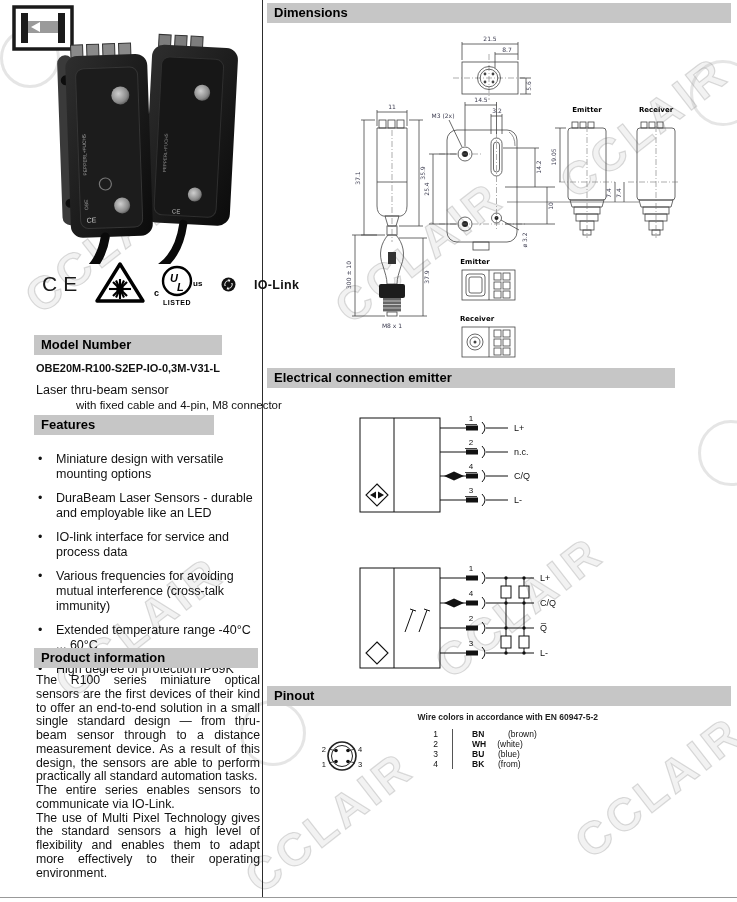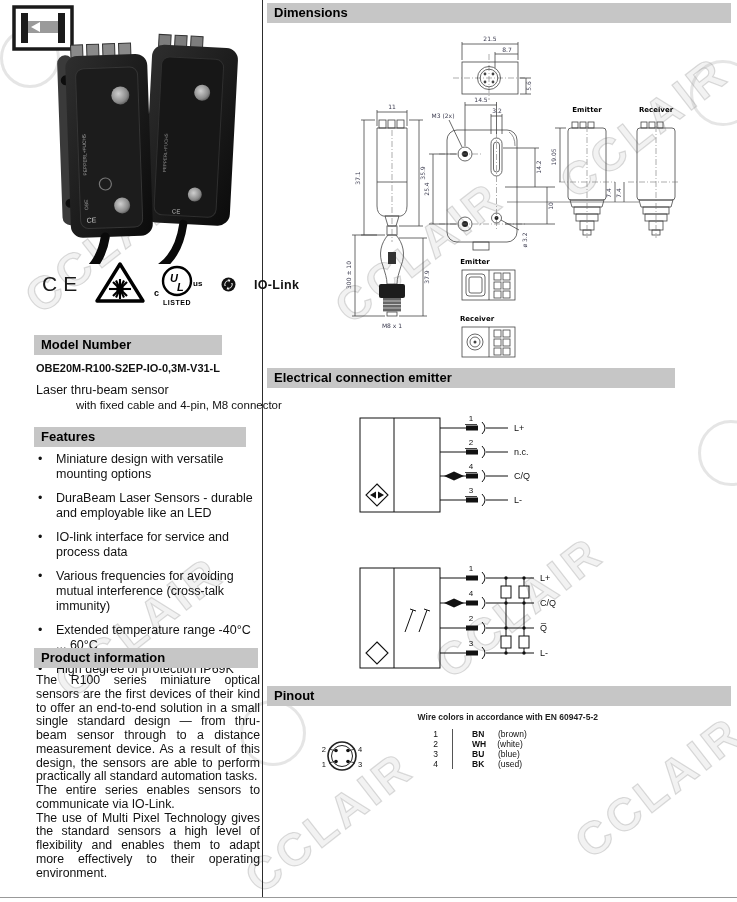--- a/index.html
+++ b/index.html
@@ -135,21 +135,21 @@
       <path d="M11.5,6 A4.5,4.5 0 0 1 7.5,11.8 l1,1 -3,-0.6 1.5,-2.6 0.5,1.4 A3.2,3.2 0 0 0 10.2,6 Z" fill="#fff"></path>
     </svg>
     <span style="font-size:12.5px;font-weight:bold;letter-spacing:0.3px;">IO-Link</span>
   </div>
 
   <div class="abs hdr" style="left:34px;top:335px;width:188px;">Model Number</div>
   <div class="abs model-num" style="left:36px;top:362px;width:224px;">OBE20M-R100-S2EP-IO-0,3M-V31-L</div>
   <div class="abs sub1" style="left:36px;top:383px;width:224px;">Laser thru-beam sensor</div>
   <div class="abs sub2" style="left:36px;top:399px;width:224px;">with fixed cable and 4-pin, M8 connector</div>
 
-  <div class="abs hdr" style="left:34px;top:427px;width:212px;">Features</div>
+  <div class="abs hdr" style="left:34px;top:415px;width:180px;">Features</div>
   <div class="abs" style="left:36px;top:452px;width:224px;">
     <div class="feat-item"><span class="bullet">•</span><span>Miniature design with versatile mounting options</span></div>
     <div class="feat-item"><span class="bullet">•</span><span>DuraBeam Laser Sensors - durable and employable like an LED</span></div>
     <div class="feat-item"><span class="bullet">•</span><span>IO-link interface for service and process data</span></div>
     <div class="feat-item"><span class="bullet">•</span><span>Various frequencies for avoiding mutual interference (cross-talk immunity)</span></div>
     <div class="feat-item"><span class="bullet">•</span><span>Extended temperature range -40°C ... 60°C</span></div>
     <div class="feat-item"><span class="bullet">•</span><span>High degree of protection IP69K</span></div>
   </div>
 
   <div class="abs hdr" style="left:34px;top:648px;width:224px;">Product information</div>
@@ -471,26 +471,26 @@
     <text x="46" y="23" font-size="7.5" fill="#111">4</text>
     <text x="14" y="38" text-anchor="end" font-size="7.5" fill="#111">1</text>
     <text x="46" y="38" font-size="7.5" fill="#111">3</text>
   </svg>
 
   <div class="abs" style="left:452px;top:729px;width:1px;height:40px;background:#555;"></div>
   <div class="abs" style="left:430px;top:729px;">
     <div style="display:grid;grid-template-columns:14px 36px 60px;column-gap:0;row-gap:0;line-height:10px;">
       <span class="pin-num" style="text-align:right;padding-right:6px;">1</span>
       <span class="pin-code" style="padding-left:28px;">BN</span>
-      <span class="pin-color" style="padding-left:18px;">(brown)</span>
+      <span class="pin-color" style="padding-left:28px;">(brown)</span>
       <span class="pin-num" style="text-align:right;padding-right:6px;">2</span>
       <span class="pin-code" style="padding-left:28px;">WH</span>
       <span class="pin-color" style="text-align:center;">(white)</span>
       <span class="pin-num" style="text-align:right;padding-right:6px;">3</span>
       <span class="pin-code" style="padding-left:28px;">BU</span>
       <span class="pin-color" style="padding-left:18px;">(blue)</span>
       <span class="pin-num" style="text-align:right;padding-right:6px;">4</span>
       <span class="pin-code" style="padding-left:28px;">BK</span>
-      <span class="pin-color" style="padding-left:18px;">(used)</span>
+      <span class="pin-color" style="padding-left:18px;">(from)</span>
     </div>
   </div>
 
 </div>
 
 </body></html>

